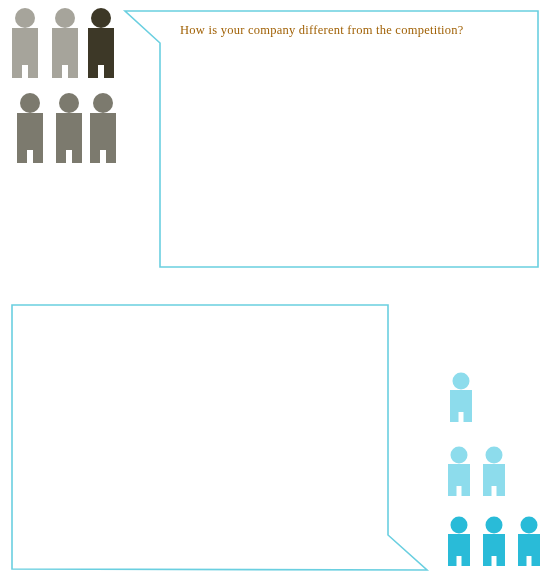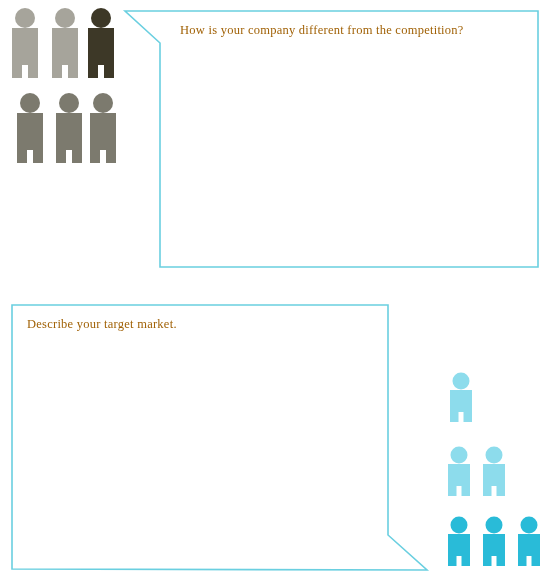--- a/index.html
+++ b/index.html
@@ -104,15 +104,14 @@
       </g>
       <g fill="#29BBD8">
         <circle cx="529" cy="525" r="8.5"></circle>
         <path d="M518 534 h22 v32 h-8.5 v-10 h-5 v10 h-8.5 z"></path>
       </g>
     </g>
   </svg>
 
   <div class="bubble-text" id="q1-text">How is your company different from the competition?</div>
 
-  <div class="bubble-text" id="q2-text">Describe your target market.</div>
 
 </div>
 
 </body></html>

